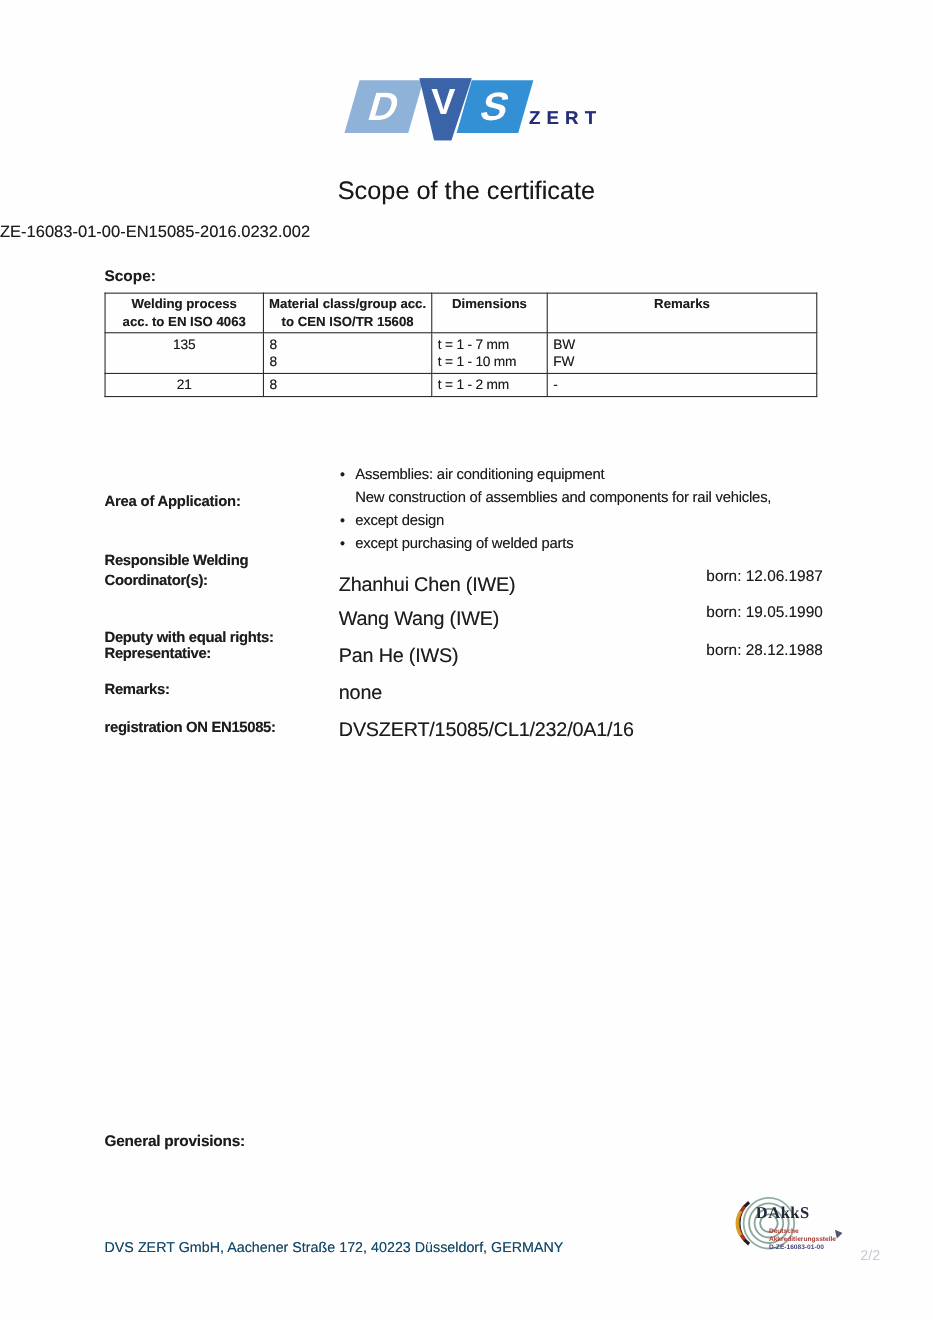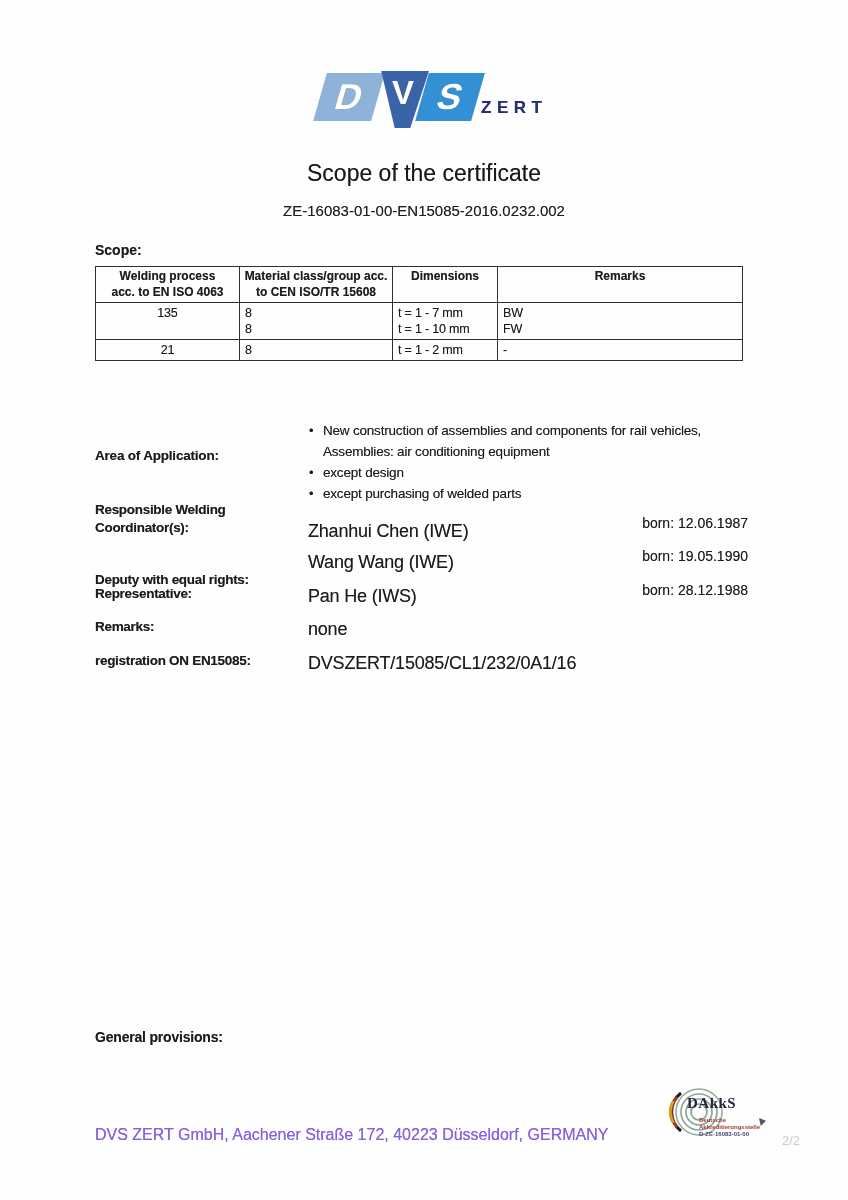--- a/index.html
+++ b/index.html
@@ -17,21 +17,21 @@
   .blk-v{left:59px;top:0;width:52px;height:57px;background:#3a63a8;
          clip-path:polygon(8% 0,100% 0,64% 100%,34% 100%);
          font-size:33px;align-items:flex-start;padding-top:3px;box-sizing:border-box;}
   .blk-s{left:104px;top:2px;width:56px;height:48px;background:#3390d5;
          transform:skewX(-16deg);font-size:36px;}
   .zert-text{position:absolute;left:163px;top:27px;color:#252e7d;font-size:17px;
          font-weight:bold;letter-spacing:5.5px;}
   
   .doc-title{position:absolute;left:0;right:0;top:160px;text-align:center;
          font-size:23px;color:#191919;}
-  .cert-number{position:absolute;left:0;right:0;top:202px;text-align:center;
+  .cert-number{position:absolute;left:0;right:0;top:202px;text-align:left;
          font-size:15px;color:#1d1d1f;}
   .scope-label{position:absolute;left:95px;top:242px;font-size:14px;font-weight:bold;}
   
   .scope-table{position:absolute;left:95px;top:266px;width:647px;
          border-collapse:collapse;table-layout:fixed;}
   .scope-table th,.scope-table td{border:1.6px solid #2e2e30;vertical-align:top;
          padding:2px 5px;}
   .scope-table th{font-size:12px;line-height:15.5px;text-align:center;font-weight:bold;
          padding:2px 2px;}
   .scope-table td{font-size:12.5px;line-height:16px;letter-spacing:-0.2px;}
@@ -47,21 +47,21 @@
   
   .row-label{position:absolute;left:95px;font-size:13.5px;font-weight:bold;
          letter-spacing:-0.3px;}
   .row-value{position:absolute;left:308px;font-size:18px;letter-spacing:-0.2px;}
   .row-born{position:absolute;left:608px;width:140px;text-align:right;font-size:14px;}
   
   .gp-label{position:absolute;left:95px;top:1029px;font-size:14px;font-weight:bold;
          letter-spacing:-0.2px;}
   .gp-line{position:absolute;left:95px;font-size:12px;letter-spacing:-0.1px;color:#222;}
   
-  .footer-address{position:absolute;left:95px;top:1126px;font-size:16px;color:#8b5cf6;}
+  .footer-address{position:absolute;left:95px;top:1126px;font-size:13px;color:#0c4a6e;}
   .page-marker{position:absolute;left:782px;top:1133px;font-size:13px;color:#c6cbd3;
          text-shadow:none;}
   .scan-speck{position:absolute;left:759px;top:1118px;width:7px;height:8px;
          background:#343a55;clip-path:polygon(0 0,100% 35%,25% 100%);opacity:.85;}
   
   .dakks{position:absolute;left:668px;top:1086px;width:118px;height:64px;text-shadow:none;}
   .dakks svg{position:absolute;left:0;top:0;}
   .dakks-name{position:absolute;left:19px;top:9px;font-family:"Liberation Serif",serif;
          font-weight:bold;font-size:15px;color:#24273a;letter-spacing:.5px;}
   .dakks-sub{position:absolute;left:31px;font-size:6px;font-weight:bold;line-height:6.5px;}
@@ -148,22 +148,22 @@
           </td>
       </tr>
     </tbody>
   </table>
 
   <div class="aoa-label">Area of Application:</div>
   <div class="aoa-bullets">
     <div class="bullet-item">
       <div class="bullet-dot">•</div>
       <div class="bullet-lines">
+        <div>Assemblies: air conditioning equipment</div>
         <div>New construction of assemblies and components for rail vehicles,</div>
-        <div>Assemblies: air conditioning equipment</div>
       </div>
     </div>
     <div class="bullet-item">
       <div class="bullet-dot">•</div>
       <div class="bullet-lines">
         <div>except design</div>
       </div>
     </div>
     <div class="bullet-item">
       <div class="bullet-dot">•</div>

